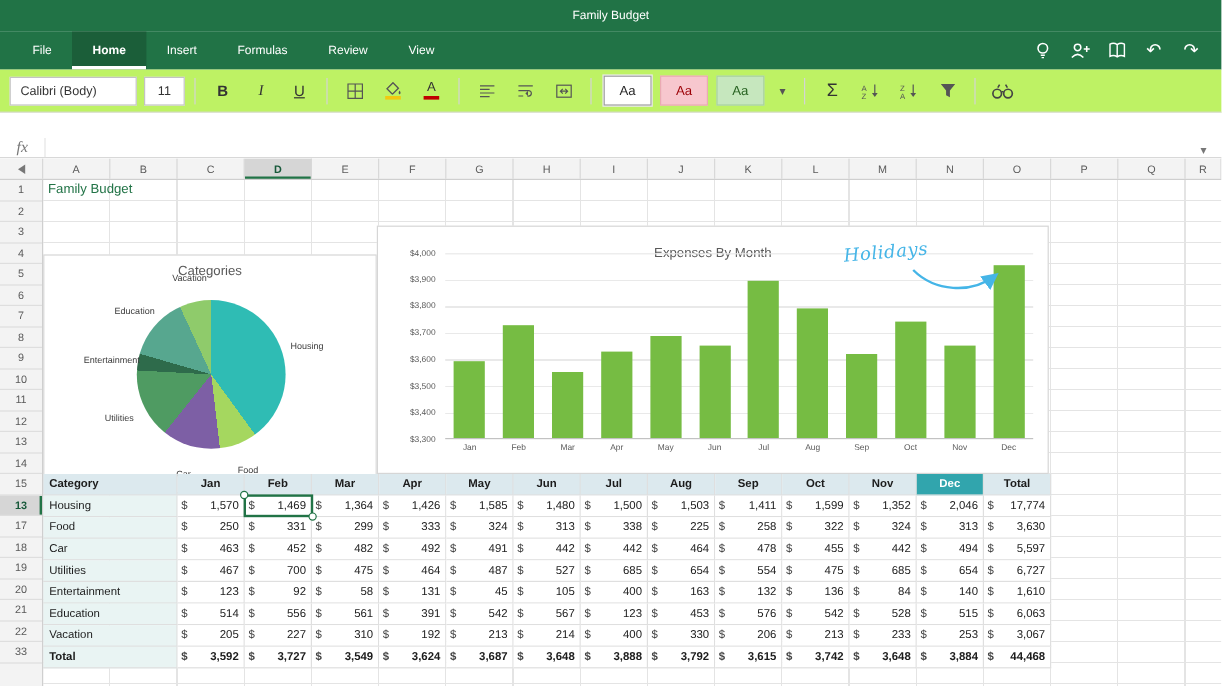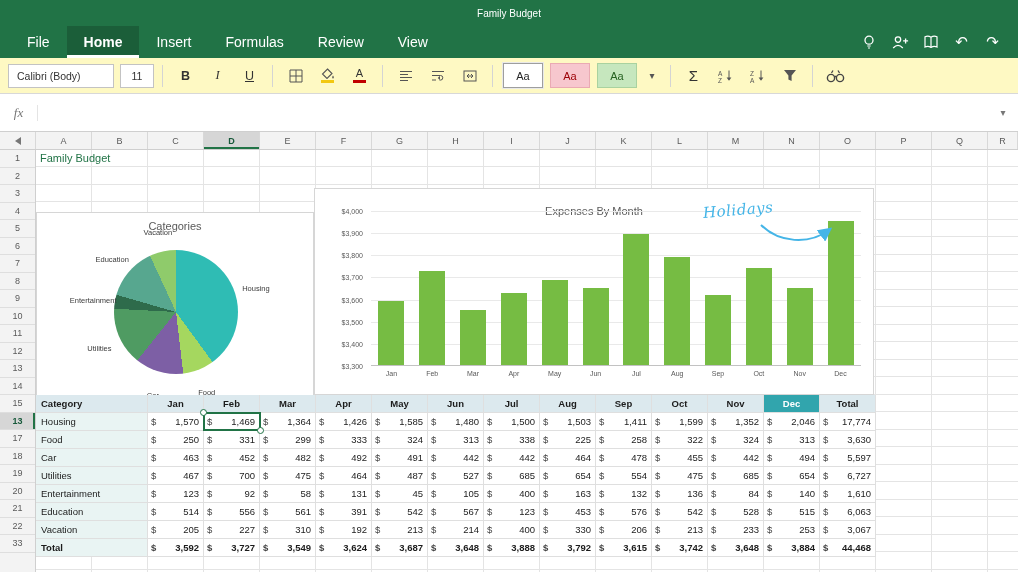--- a/index.html
+++ b/index.html
@@ -6,27 +6,27 @@
   html,body{width:1018px;height:572px;overflow:hidden;background:#fff;}
   body{font-family:"Liberation Sans",sans-serif;}
   button{font-family:inherit;background:none;border:none;padding:0;cursor:default;}
   .app{position:relative;width:1018px;height:572px;display:flex;flex-direction:column;overflow:hidden;}
 
   
   .titlebar{flex:0 0 26px;background:#217346;color:#fff;font-size:10px;display:flex;align-items:center;justify-content:center;}
 
   
   .tabs-row{flex:0 0 32px;background:#217346;display:flex;align-items:stretch;padding-left:10px;}
-  .rtab{padding:0 17px;color:#fff;font-size:14px;display:flex;align-items:center;}
+  .rtab{padding:0 17px;color:#fff;font-size:10px;display:flex;align-items:center;}
   .rtab.active{background:rgba(0,0,0,.18);box-shadow:inset 0 -3px 0 #fff;font-weight:bold;}
   .tabs-right{margin-left:auto;display:flex;align-items:stretch;padding-right:10px;}
   .ticon{width:31px;display:flex;align-items:center;justify-content:center;color:#fff;font-size:15px;}
 
   
-  .toolbar{flex:0 0 36px;background:#fef9c3;border-bottom:1px solid #d8d8d8;display:flex;align-items:center;padding:0 8px;gap:3px;}
+  .toolbar{flex:0 0 36px;background:#bef264;border-bottom:1px solid #d8d8d8;display:flex;align-items:center;padding:0 8px;gap:3px;}
   .combo{background:#fff;border:1px solid #c3c3c3;height:24px;font-size:10.5px;color:#333;display:flex;align-items:center;padding:0 8px;}
   .combo.font-name{width:106px;}
   .combo.font-size{width:34px;justify-content:center;margin-left:3px;}
   .tdiv{width:1px;height:22px;background:#d4d4d4;margin:0 5px;flex:0 0 1px;}
   .tbtn{width:29px;height:26px;display:flex;align-items:center;justify-content:center;font-size:12.5px;color:#333;}
   .tbtn.bold{font-weight:bold;}
   .tbtn.italic{font-family:"Liberation Serif",serif;font-style:italic;}
   .tbtn.underline{text-decoration:underline;}
   .tbtn.sum{font-size:15px;}
   .tbtn.chev{width:20px;font-size:10px;color:#555;}
@@ -34,21 +34,21 @@
   .fc-a{font-size:11px;line-height:11px;color:#333;}
   .cbar{width:13px;height:3px;}
   .cbar.red{background:#C00000;}
   .cbar.yellow{background:#F2C811;}
   .style-btn{width:40px;height:25px;display:flex;align-items:center;justify-content:center;font-size:11px;margin:0 2px;}
   .style-btn.normal{background:#fff;border:1px solid #9e9e9e;color:#262626;box-shadow:0 0 0 1px #e9e9e9;}
   .style-btn.bad{background:#F7C7CE;border:1px solid #eaaab3;color:#9C0006;}
   .style-btn.good{background:#C6E7BE;border:1px solid #a9d29f;color:#276221;}
 
   
-  .formula-bar{flex:0 0 38px;background:#fff;border-bottom:1px solid #cfcfcf;display:flex;align-items:center;}
+  .formula-bar{flex:0 0 38px;background:#fff;border-bottom:1px solid #cfcfcf;display:flex;align-items:flex-end;}
   .fx{width:38px;display:flex;align-items:center;justify-content:center;font-family:"Liberation Serif",serif;font-style:italic;font-size:13px;color:#777;border-right:1px solid #e4e4e4;}
   .fb-input{flex:1 1 auto;font-size:11px;display:flex;align-items:center;padding:0 6px;color:#222;}
   .fb-chev{width:30px;display:flex;align-items:center;justify-content:center;color:#777;font-size:10px;}
 
   
   .grid{position:relative;flex:1 1 auto;overflow:hidden;background:#fff;}
   .col-headers{display:flex;height:18px;background:#f3f3f3;border-bottom:1px solid #cfcfcf;font-size:9px;color:#5a5a5a;}
   .corner{flex:0 0 36px;border-right:1px solid #d8d8d8;display:flex;align-items:center;justify-content:center;}
   .corner-tri{width:0;height:0;border-top:4px solid transparent;border-bottom:4px solid transparent;border-right:6px solid #777;}
   .col-h{flex:0 0 56px;display:flex;align-items:center;justify-content:center;border-right:1px solid #d8d8d8;}

